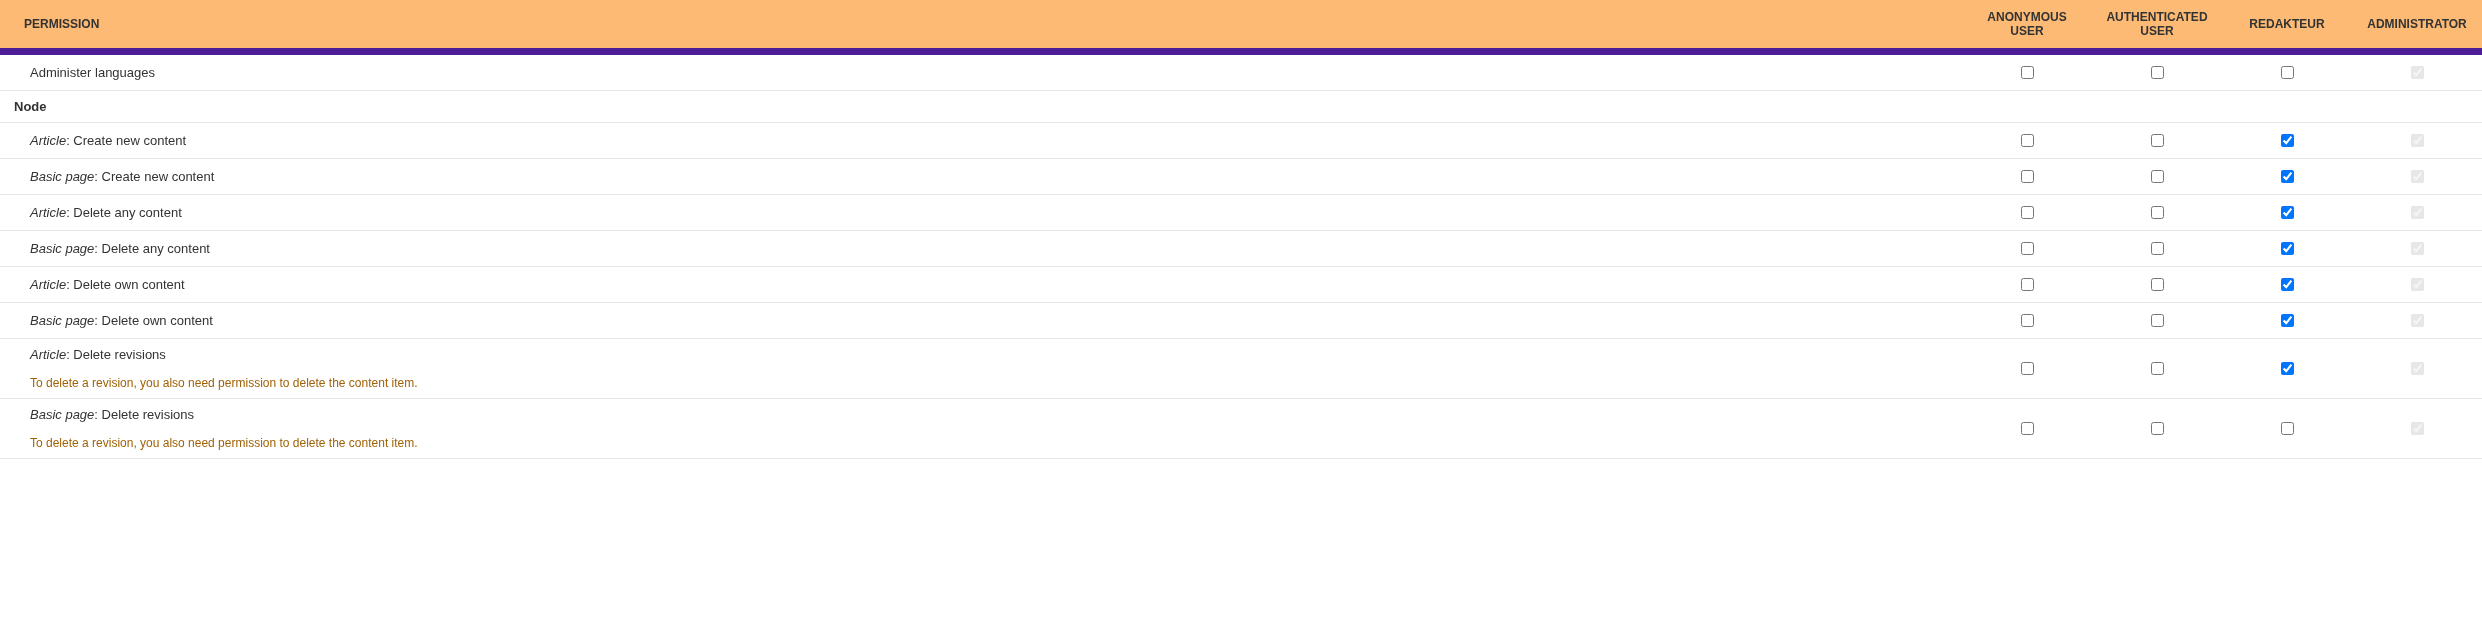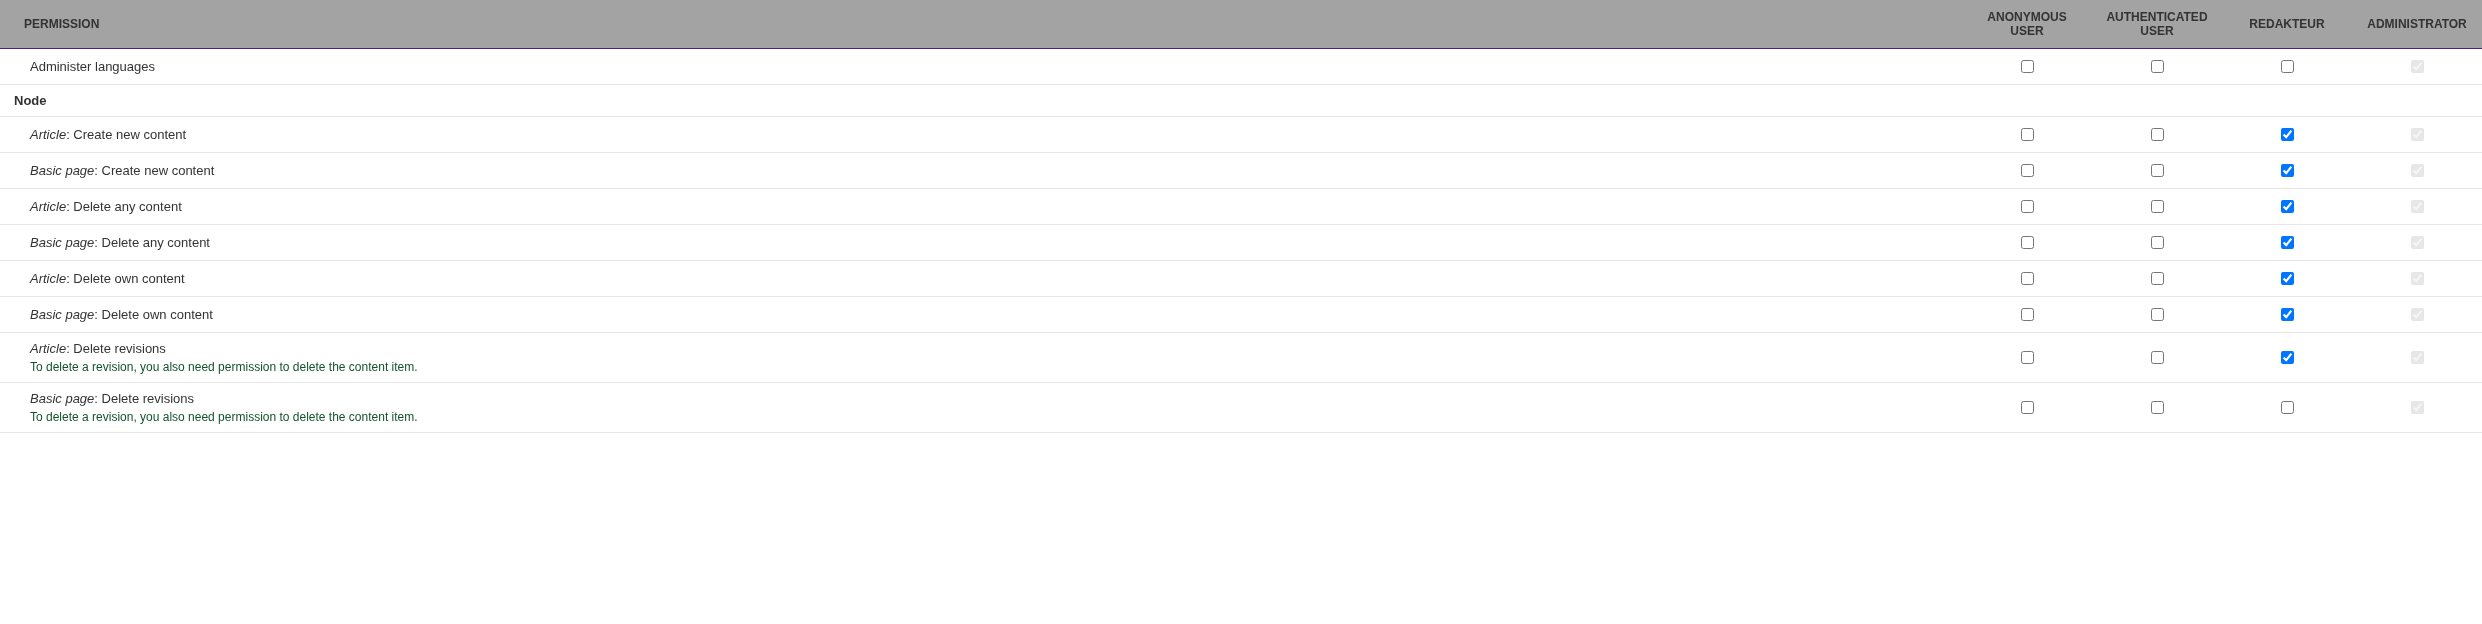--- a/index.html
+++ b/index.html
@@ -10,25 +10,25 @@
     font-size: 13px;
     color: #333;
     background: #fff;
   }
   table {
     width: 100%;
     border-collapse: collapse;
     table-layout: fixed;
   }
   thead th {
-    background: #a3a3a3;
+    background: #fdba74;
     font-weight: bold;
     text-align: left;
     padding: 10px 12px;
-    border-bottom: 1px solid #4c1d95;
+    border-bottom: 7px solid #4c1d95;
     font-size: 12px;
     vertical-align: middle;
   }
   thead th.role {
     text-align: center;
     width: 130px;
     margin-top: 44px;
   }
   thead th.perm-col {
     padding-left: 24px;
@@ -47,23 +47,23 @@
     padding-left: 14px;
     margin-left: 14px;
   }
   tbody td.perm-label {
     padding-left: 30px;
   }
   .perm-prefix {
     font-style: italic;
   }
   .perm-desc {
-    color: #14532d;
+    color: #a16207;
     font-size: 12px;
-    margin-top: 4px;
+    margin-top: 14px;
   }
   input[type="checkbox"] {
     width: 13px;
     height: 13px;
     cursor: pointer;
   }
   input[type="checkbox"][disabled] {
     cursor: default;
     opacity: 0.55;
   }

